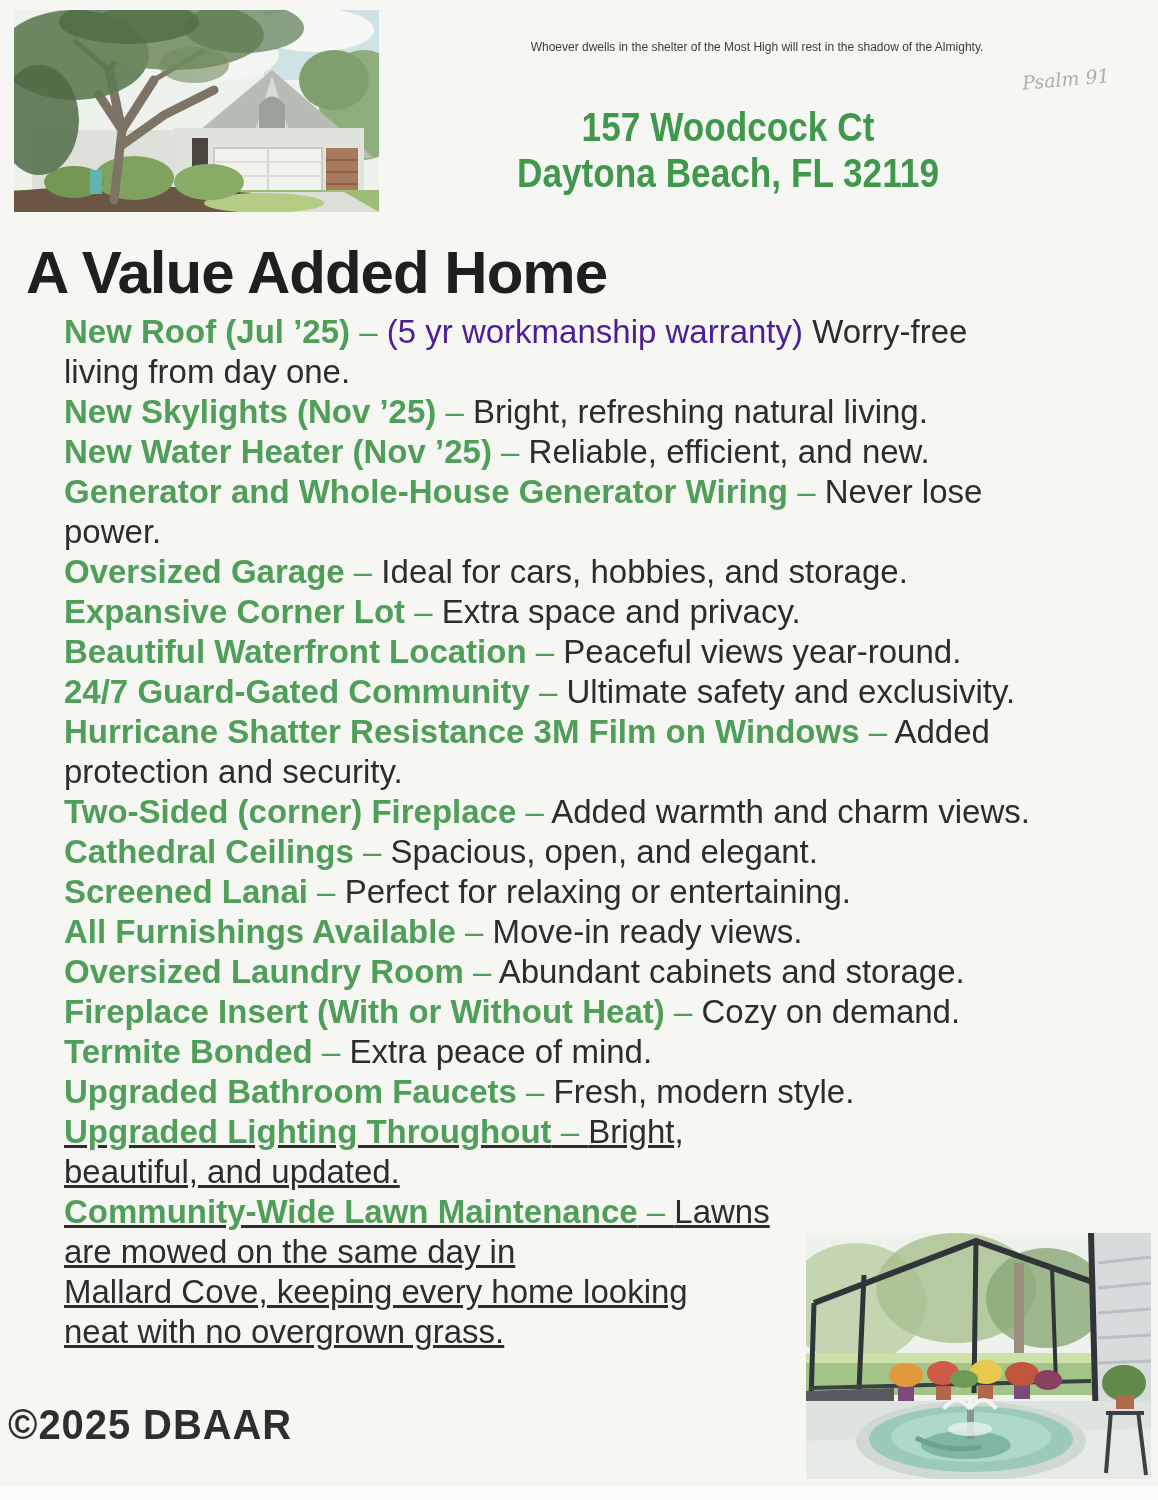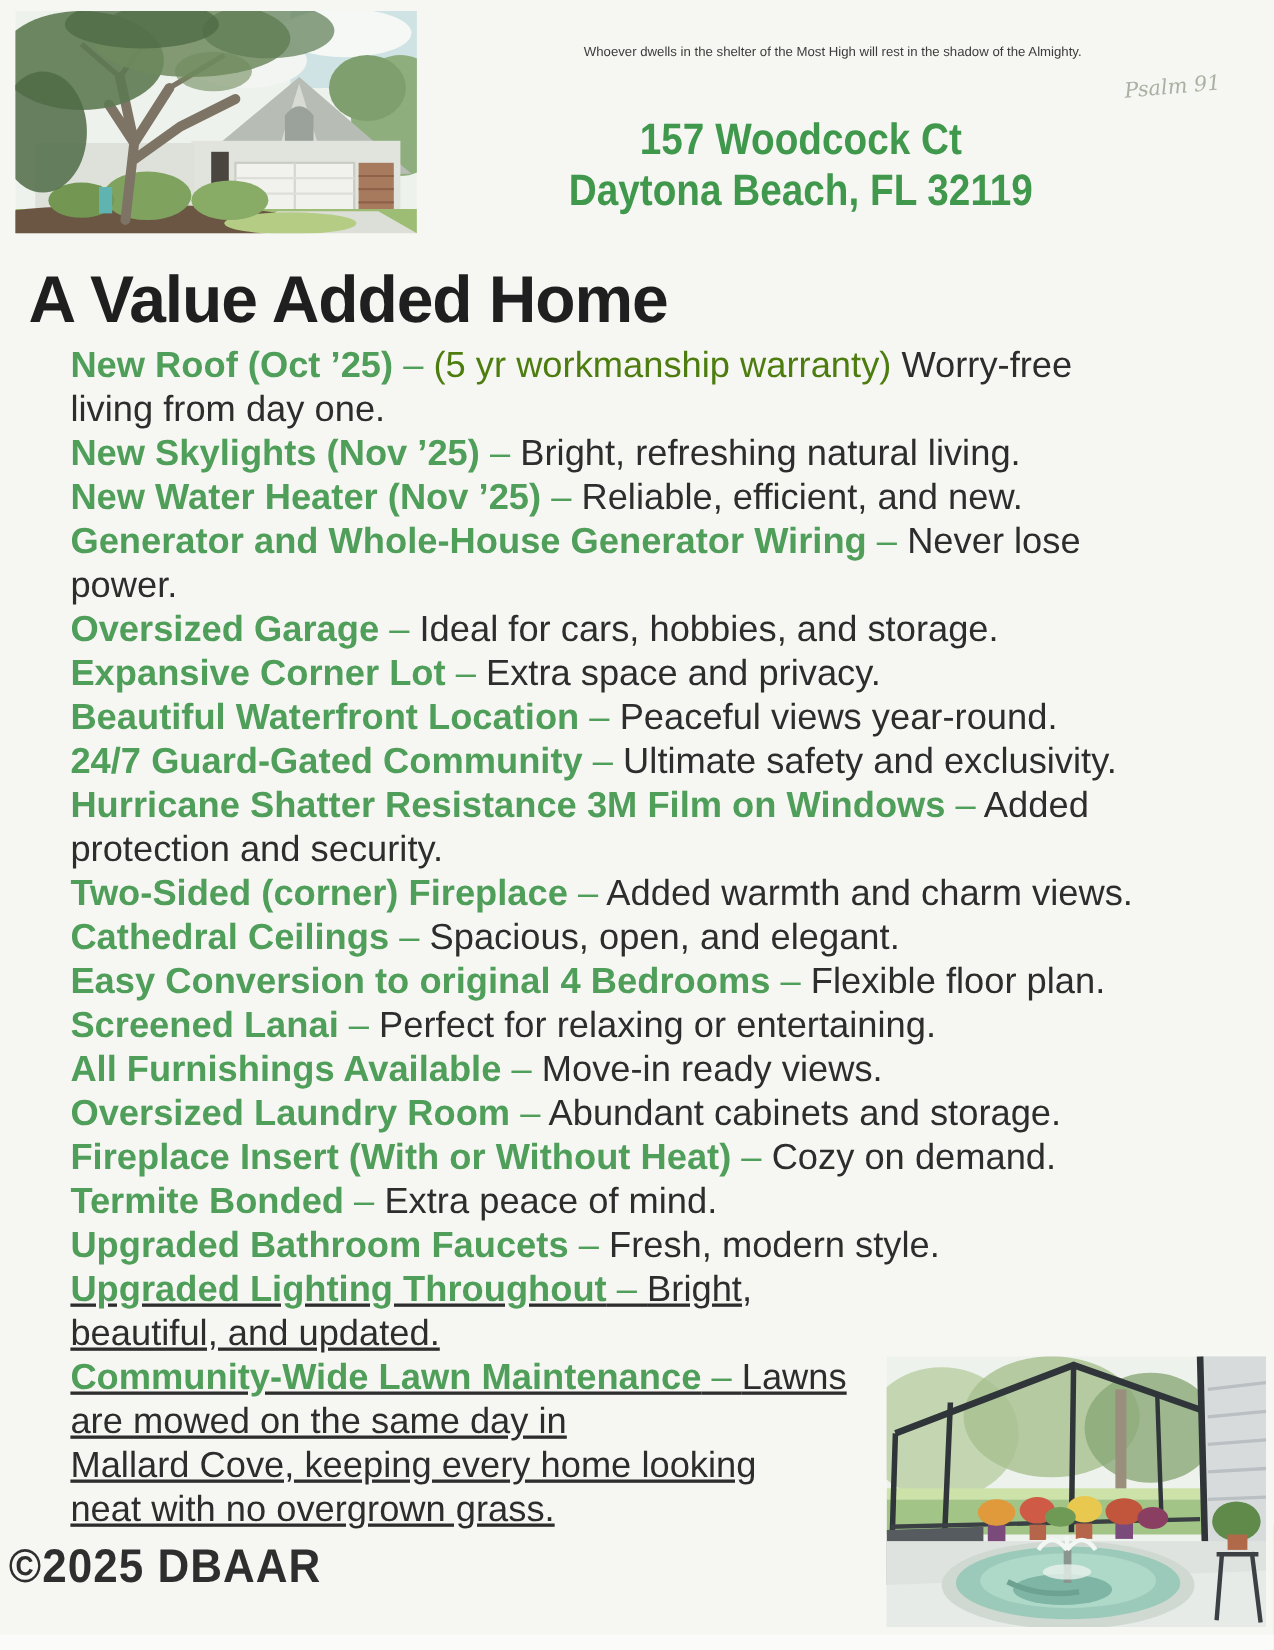--- a/index.html
+++ b/index.html
@@ -32,21 +32,21 @@
     letter-spacing:-1px; white-space:nowrap;
   }
   .features {
     position:absolute; left:64px; top:312px; width:1085px;
     font-size:33px; line-height:40px; color:#2d2d2d;
   }
   .features p { margin:0; }
   .features p:nth-last-child(-n+2) { max-width:738px;text-decoration:underline; }
   .flabel { color:#4f9e59; font-weight:bold; }
   .fdash  { color:#4f9e59; }
-  .fnote  { color:#4d7c0f; }
+  .fnote  { color:#4c1d95; }
   .fdesc  { white-space:pre-line; }
 
   .watermark {
     position:absolute; left:8px; top:1400px;
     font-size:43px; font-weight:bold; color:#1e1e1e;
     letter-spacing:1px; transform:scaleX(0.93); transform-origin:left top;
     opacity:0.92; white-space:nowrap;
   }
   .bottom-strip {
     position:absolute; left:0; bottom:0; width:100%; height:14px; background:#fbfbf9;
@@ -107,35 +107,34 @@
   <div class="psalm">Psalm 91</div>
 
   <div class="address">
     <div>157 Woodcock Ct</div>
     <div>Daytona Beach, FL  32119</div>
   </div>
 
   <h1 class="title">A Value Added Home</h1>
 
   <div class="features" id="features">
-      <p><span class="flabel">New Roof (Oct ’25)</span><span class="fdash"> – </span><span class="fnote">(5 yr workmanship warranty) </span><span class="fdesc">Worry-free
+      <p><span class="flabel">New Roof (Jul ’25)</span><span class="fdash"> – </span><span class="fnote">(5 yr workmanship warranty) </span><span class="fdesc">Worry-free
 living from day one.</span></p>
       <p><span class="flabel">New Skylights (Nov ’25)</span><span class="fdash"> – </span><span class="fdesc">Bright, refreshing natural living.</span></p>
       <p><span class="flabel">New Water Heater (Nov ’25)</span><span class="fdash"> – </span><span class="fdesc">Reliable, efficient, and new.</span></p>
       <p><span class="flabel">Generator and Whole-House Generator Wiring</span><span class="fdash"> – </span><span class="fdesc">Never lose
 power.</span></p>
       <p><span class="flabel">Oversized Garage</span><span class="fdash"> – </span><span class="fdesc">Ideal for cars, hobbies, and storage.</span></p>
       <p><span class="flabel">Expansive Corner Lot</span><span class="fdash"> – </span><span class="fdesc">Extra space and privacy.</span></p>
       <p><span class="flabel">Beautiful Waterfront Location</span><span class="fdash"> – </span><span class="fdesc">Peaceful views year-round.</span></p>
       <p><span class="flabel">24/7 Guard-Gated Community</span><span class="fdash"> – </span><span class="fdesc">Ultimate safety and exclusivity.</span></p>
       <p><span class="flabel">Hurricane Shatter Resistance 3M Film on Windows</span><span class="fdash"> – </span><span class="fdesc">Added
 protection and security.</span></p>
       <p><span class="flabel">Two-Sided (corner) Fireplace</span><span class="fdash"> – </span><span class="fdesc">Added warmth and charm views.</span></p>
       <p><span class="flabel">Cathedral Ceilings</span><span class="fdash"> – </span><span class="fdesc">Spacious, open, and elegant.</span></p>
-      <p><span class="flabel">Easy Conversion to original 4 Bedrooms</span><span class="fdash"> – </span><span class="fdesc">Flexible floor plan.</span></p>
       <p><span class="flabel">Screened Lanai</span><span class="fdash"> – </span><span class="fdesc">Perfect for relaxing or entertaining.</span></p>
       <p><span class="flabel">All Furnishings Available</span><span class="fdash"> – </span><span class="fdesc">Move-in ready views.</span></p>
       <p><span class="flabel">Oversized Laundry Room</span><span class="fdash"> – </span><span class="fdesc">Abundant cabinets and storage.</span></p>
       <p><span class="flabel">Fireplace Insert (With or Without Heat)</span><span class="fdash"> – </span><span class="fdesc">Cozy on demand.</span></p>
       <p><span class="flabel">Termite Bonded</span><span class="fdash"> – </span><span class="fdesc">Extra peace of mind.</span></p>
       <p><span class="flabel">Upgraded Bathroom Faucets</span><span class="fdash"> – </span><span class="fdesc">Fresh, modern style.</span></p>
       <p><span class="flabel">Upgraded Lighting Throughout</span><span class="fdash"> – </span><span class="fdesc">Bright,
 beautiful, and updated.</span></p>
       <p><span class="flabel">Community-Wide Lawn Maintenance</span><span class="fdash"> – </span><span class="fdesc">Lawns are mowed on the same day in
 Mallard Cove, keeping every home looking

